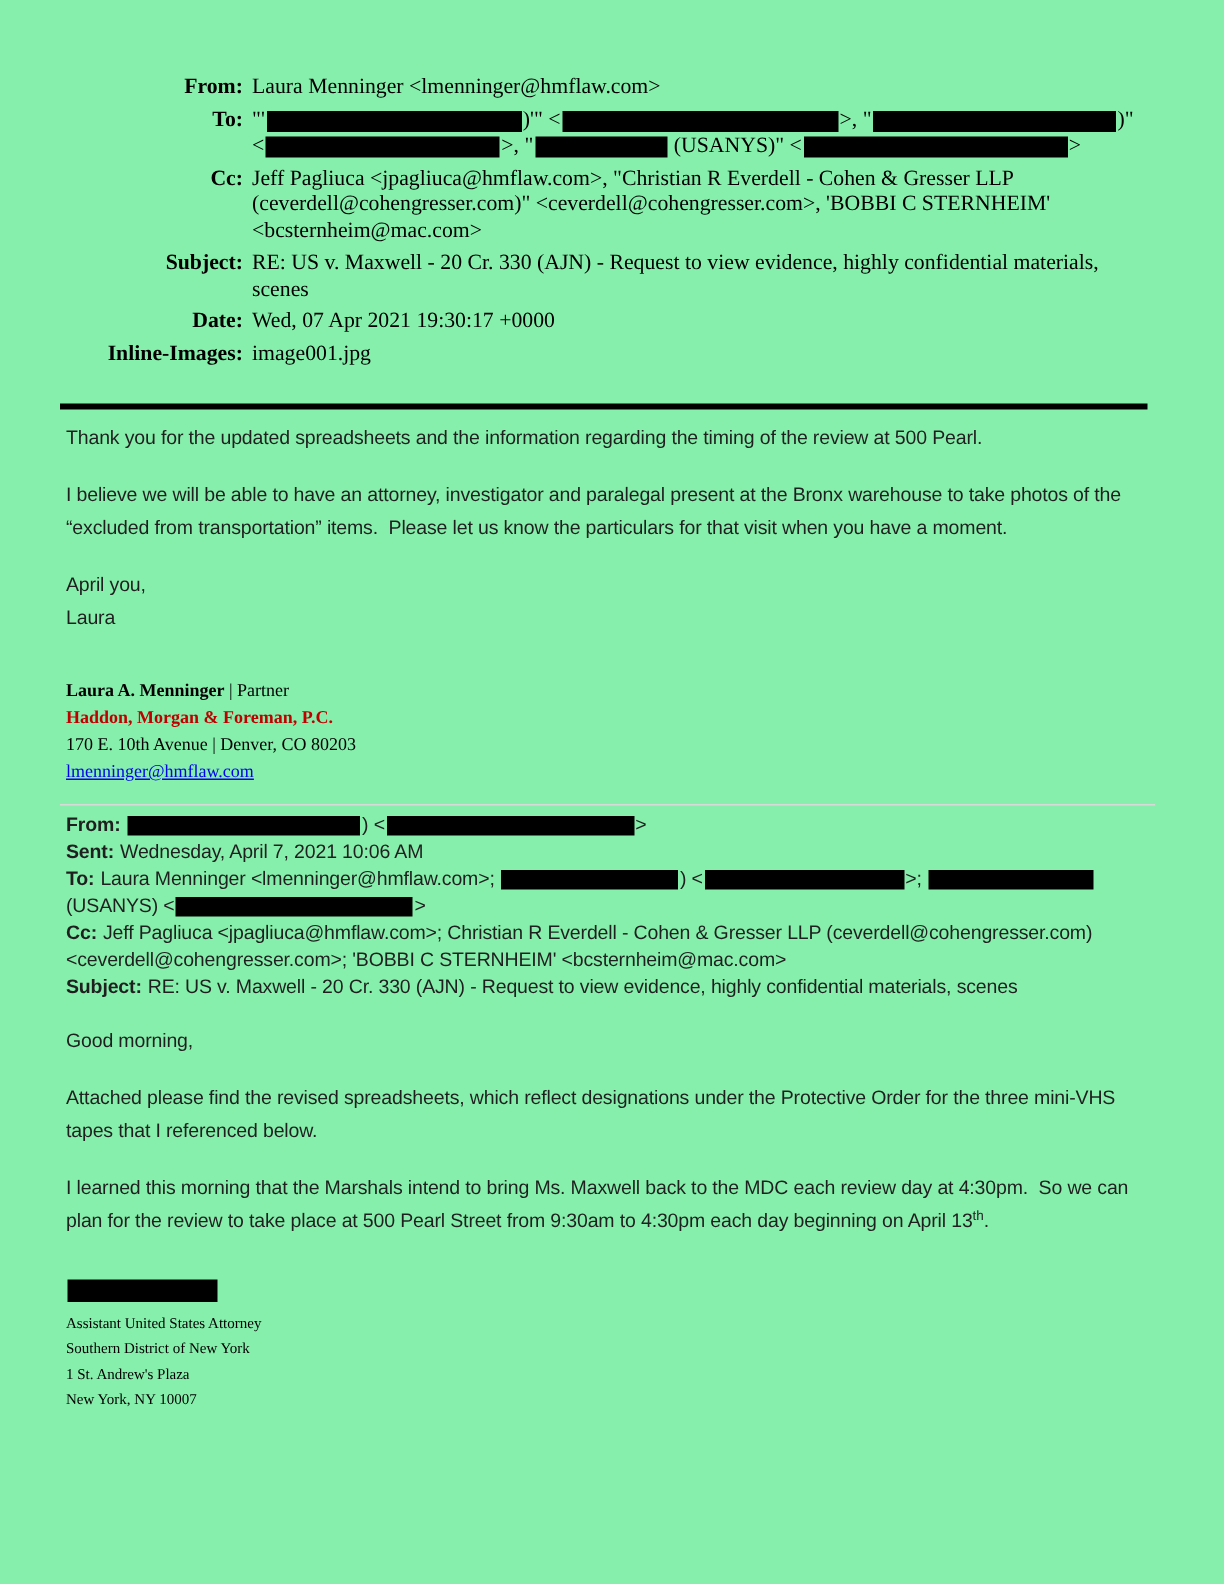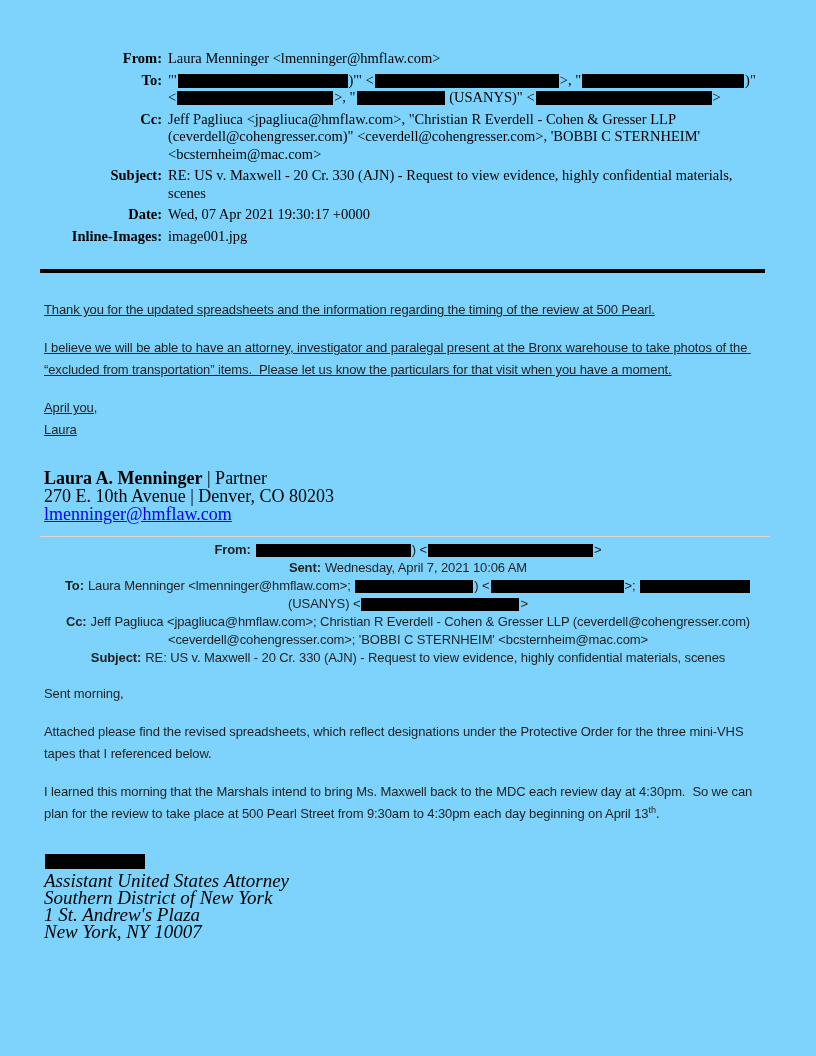--- a/index.html
+++ b/index.html
@@ -1,51 +1,51 @@
 <!DOCTYPE html>
 <html><head>
 <meta charset="utf-8">
 <style>
   html,body { margin:0; padding:0; background:#fff; }
   body { width:816px; height:1056px; overflow:hidden; }
-  .page { box-sizing:border-box; width:816px; height:1056px; padding:50px 44px 0 44px; background:#7dd3fc; }
+  .page { box-sizing:border-box; width:816px; height:1056px; padding:50px 44px 0 44px; background:#86efac; }
 
   
   .h1 { font-family:"Liberation Serif", serif; font-size:14.5px; line-height:17.5px; color:#000; }
   .h1row { display:flex; margin-bottom:4px; }
   .h1label { width:118px; flex:0 0 118px; text-align:right; font-weight:bold; }
   .h1value { margin-left:6px; width:600px; }
 
   .redact { display:inline-block; height:14px; background:#000; vertical-align:text-bottom; margin:0 1px; }
 
   .rule-thick { height:4px; background:#000; width:725px; margin:24px 0 0 -4px; }
   .rule-thin  { height:1px; background:#d9d9d9; width:730px; margin:13px 0 4px -4px; }
 
   
   .sans { font-family:"Liberation Sans", sans-serif; font-size:13px; letter-spacing:-0.1px; color:#1f1f1f; }
-  .body1 { margin-top:26px;text-decoration:underline; }
+  .body1 { margin-top:8px; }
   .body1 p, .body2 p { margin:0 0 16px 0; line-height:22px; white-space:pre-wrap; }
 
   
-  .sig1 { margin-top:28px; font-family:"Liberation Serif", serif; font-size:18px; line-height:18px; color:#000; }
+  .sig1 { margin-top:28px; font-family:"Liberation Serif", serif; font-size:12px; line-height:18px; color:#000; }
   .sig1 .firm { color:#C00000; font-weight:bold; }
   .sig1 a { color:#0000EE; text-decoration:underline; cursor:pointer; }
 
   
   .h2 { margin-top:4px; }
-  .h2 .line { line-height:18px;text-align:center; }
+  .h2 .line { line-height:18px; }
   .h2 .lbl { font-weight:bold; margin-right:4px; }
   .h2 .redact { height:13px; }
 
   .body2 { margin-top:16px; }
   .body2 sup { font-size:9px; letter-spacing:0; vertical-align:super; line-height:0;margin-top:38px; }
   .closing .redact { height:15px; margin-top:4px; }
 
   
-  .footer { margin-top:28px; font-family:"Liberation Serif", serif; font-size:19px; line-height:17px; color:#000;font-style:italic; }
+  .footer { margin-top:28px; font-family:"Liberation Serif", serif; font-size:10px; line-height:17px; color:#000; }
   .footer .redact { height:15px; margin-bottom:3px; }
 </style>
 </head>
 <body>
 
 <div class="page">
 
   <section class="h1">
     <div class="h1row">
       <span class="h1label">From:</span>
@@ -79,37 +79,38 @@
   <div class="rule-thick"></div>
 
   <section class="sans body1">
     <p>Thank you for the updated spreadsheets and the information regarding the timing of the review at 500 Pearl.</p>
     <p>I believe we will be able to have an attorney, investigator and paralegal present at the Bronx warehouse to take photos of the “excluded from transportation” items.  Please let us know the particulars for that visit when you have a moment.</p>
     <p><span>April you,</span><br><span>Laura</span></p>
   </section>
 
   <section class="sig1">
     <div><strong>Laura A. Menninger</strong><span> | Partner</span></div>
-    <div>270 E. 10th Avenue | Denver, CO 80203</div>
+    <div class="firm">Haddon, Morgan &amp; Foreman, P.C.</div>
+    <div>170 E. 10th Avenue | Denver, CO 80203</div>
     <div><a>lmenninger@hmflaw.com</a></div>
   </section>
 
   <div class="rule-thin"></div>
 
   <section class="sans h2">
     <div class="line"><span class="lbl">From:</span><span class="redact" style="width:155px"></span><span>) &lt;</span><span class="redact" style="width:165px"></span><span>&gt;</span></div>
     <div class="line"><span class="lbl">Sent:</span><span>Wednesday, April 7, 2021 10:06 AM</span></div>
     <div class="line"><span class="lbl">To:</span><span>Laura Menninger &lt;lmenninger@hmflaw.com&gt;; </span><span class="redact" style="width:118px"></span><span>) &lt;</span><span class="redact" style="width:133px"></span><span>&gt;; </span><span class="redact" style="width:110px"></span></div>
     <div class="line"><span>(USANYS) &lt;</span><span class="redact" style="width:158px"></span><span>&gt;</span></div>
     <div class="line"><span class="lbl">Cc:</span><span>Jeff Pagliuca &lt;jpagliuca@hmflaw.com&gt;; Christian R Everdell - Cohen &amp; Gresser LLP (ceverdell@cohengresser.com) &lt;ceverdell@cohengresser.com&gt;; 'BOBBI C STERNHEIM' &lt;bcsternheim@mac.com&gt;</span></div>
     <div class="line"><span class="lbl">Subject:</span><span>RE: US v. Maxwell - 20 Cr. 330 (AJN) - Request to view evidence, highly confidential materials, scenes</span></div>
   </section>
 
   <section class="sans body2">
-    <p>Sent morning,</p>
+    <p>Good morning,</p>
     <p>Attached please find the revised spreadsheets, which reflect designations under the Protective Order for the three mini-VHS tapes that I referenced below.</p>
     <p><span>I learned this morning that the Marshals intend to bring Ms. Maxwell back to the MDC each review day at 4:30pm.  So we can plan for the review to take place at 500 Pearl Street from 9:30am to 4:30pm each day beginning on April 13</span><sup>th</sup><span>.</span></p>
   </section>
 
   <section class="footer">
     <div><span class="redact" style="width:100px"></span></div>
     <div>Assistant United States Attorney</div>
     <div>Southern District of New York</div>
     <div>1 St. Andrew's Plaza</div>
     <div>New York, NY 10007</div>

